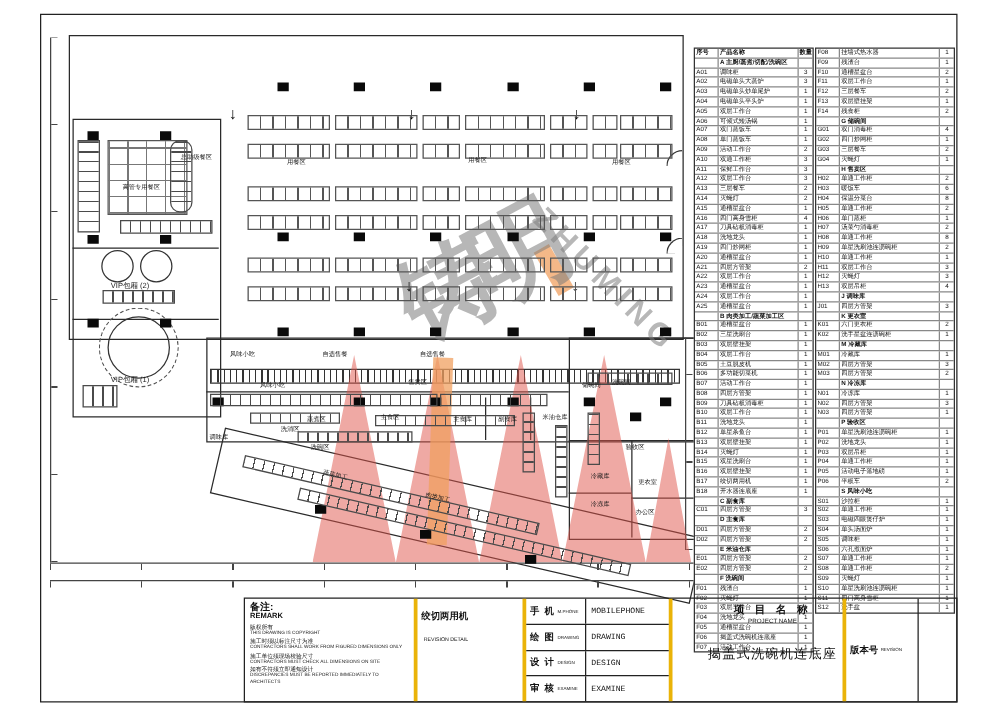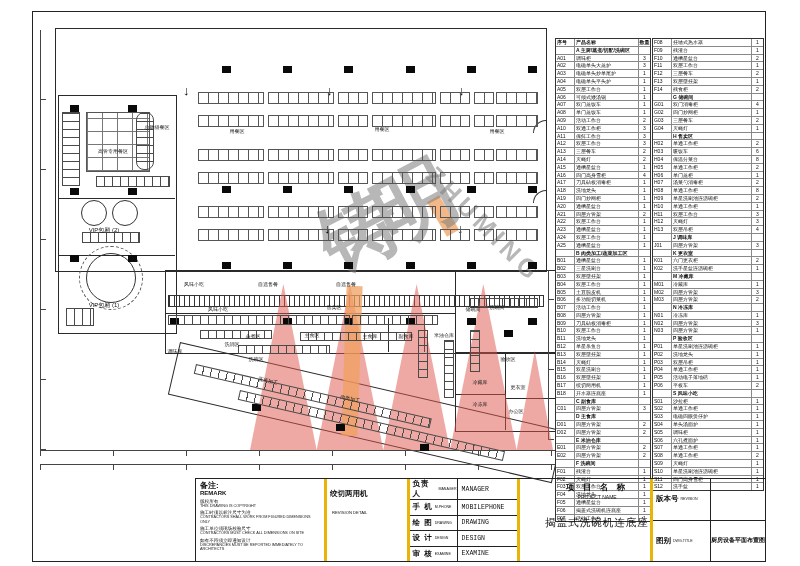--- a/index.html
+++ b/index.html
@@ -872,27 +872,20 @@
           <div class="rm-en">DISCREPANCIES MUST BE REPORTED IMMEDIATELY TO ARCHITECTS</div>
         </div>
     </div>
     <div class="tb-sec" id="tb-rev">
       <span class="cn">绞切两用机</span>
       <span class="en">REVISION DETAIL</span>
     </div>
     <div class="tb-sec" id="tb-sign">
         <div class="sg-row">
           <div class="sg-l">
-            <div class="sg-cn">负责人</div>
-            <div class="sg-en">MANAGER</div>
-          </div>
-          <div class="sg-v">MANAGER</div>
-        </div>
-        <div class="sg-row">
-          <div class="sg-l">
             <div class="sg-cn">手 机</div>
             <div class="sg-en">M.PHONE</div>
           </div>
           <div class="sg-v">MOBILEPHONE</div>
         </div>
         <div class="sg-row">
           <div class="sg-l">
             <div class="sg-cn">绘 图</div>
             <div class="sg-en">DRAWING</div>
           </div>
@@ -919,23 +912,16 @@
       <div class="name">揭盖式洗碗机连底座</div>
     </div>
     <div class="tb-sec" id="tb-info">
         <div class="if-row">
           <div class="if-l">
             <div class="if-cn">版本号</div>
             <div class="if-en">REVISION</div>
           </div>
           <div class="if-v"></div>
         </div>
-        <div class="if-row">
-          <div class="if-l">
-            <div class="if-cn">图别</div>
-            <div class="if-en">DWG.TITLE</div>
-          </div>
-          <div class="if-v">厨房设备平面布置图</div>
-        </div>
       </div>
   </div>
 
 </div>
 
 </body></html>

